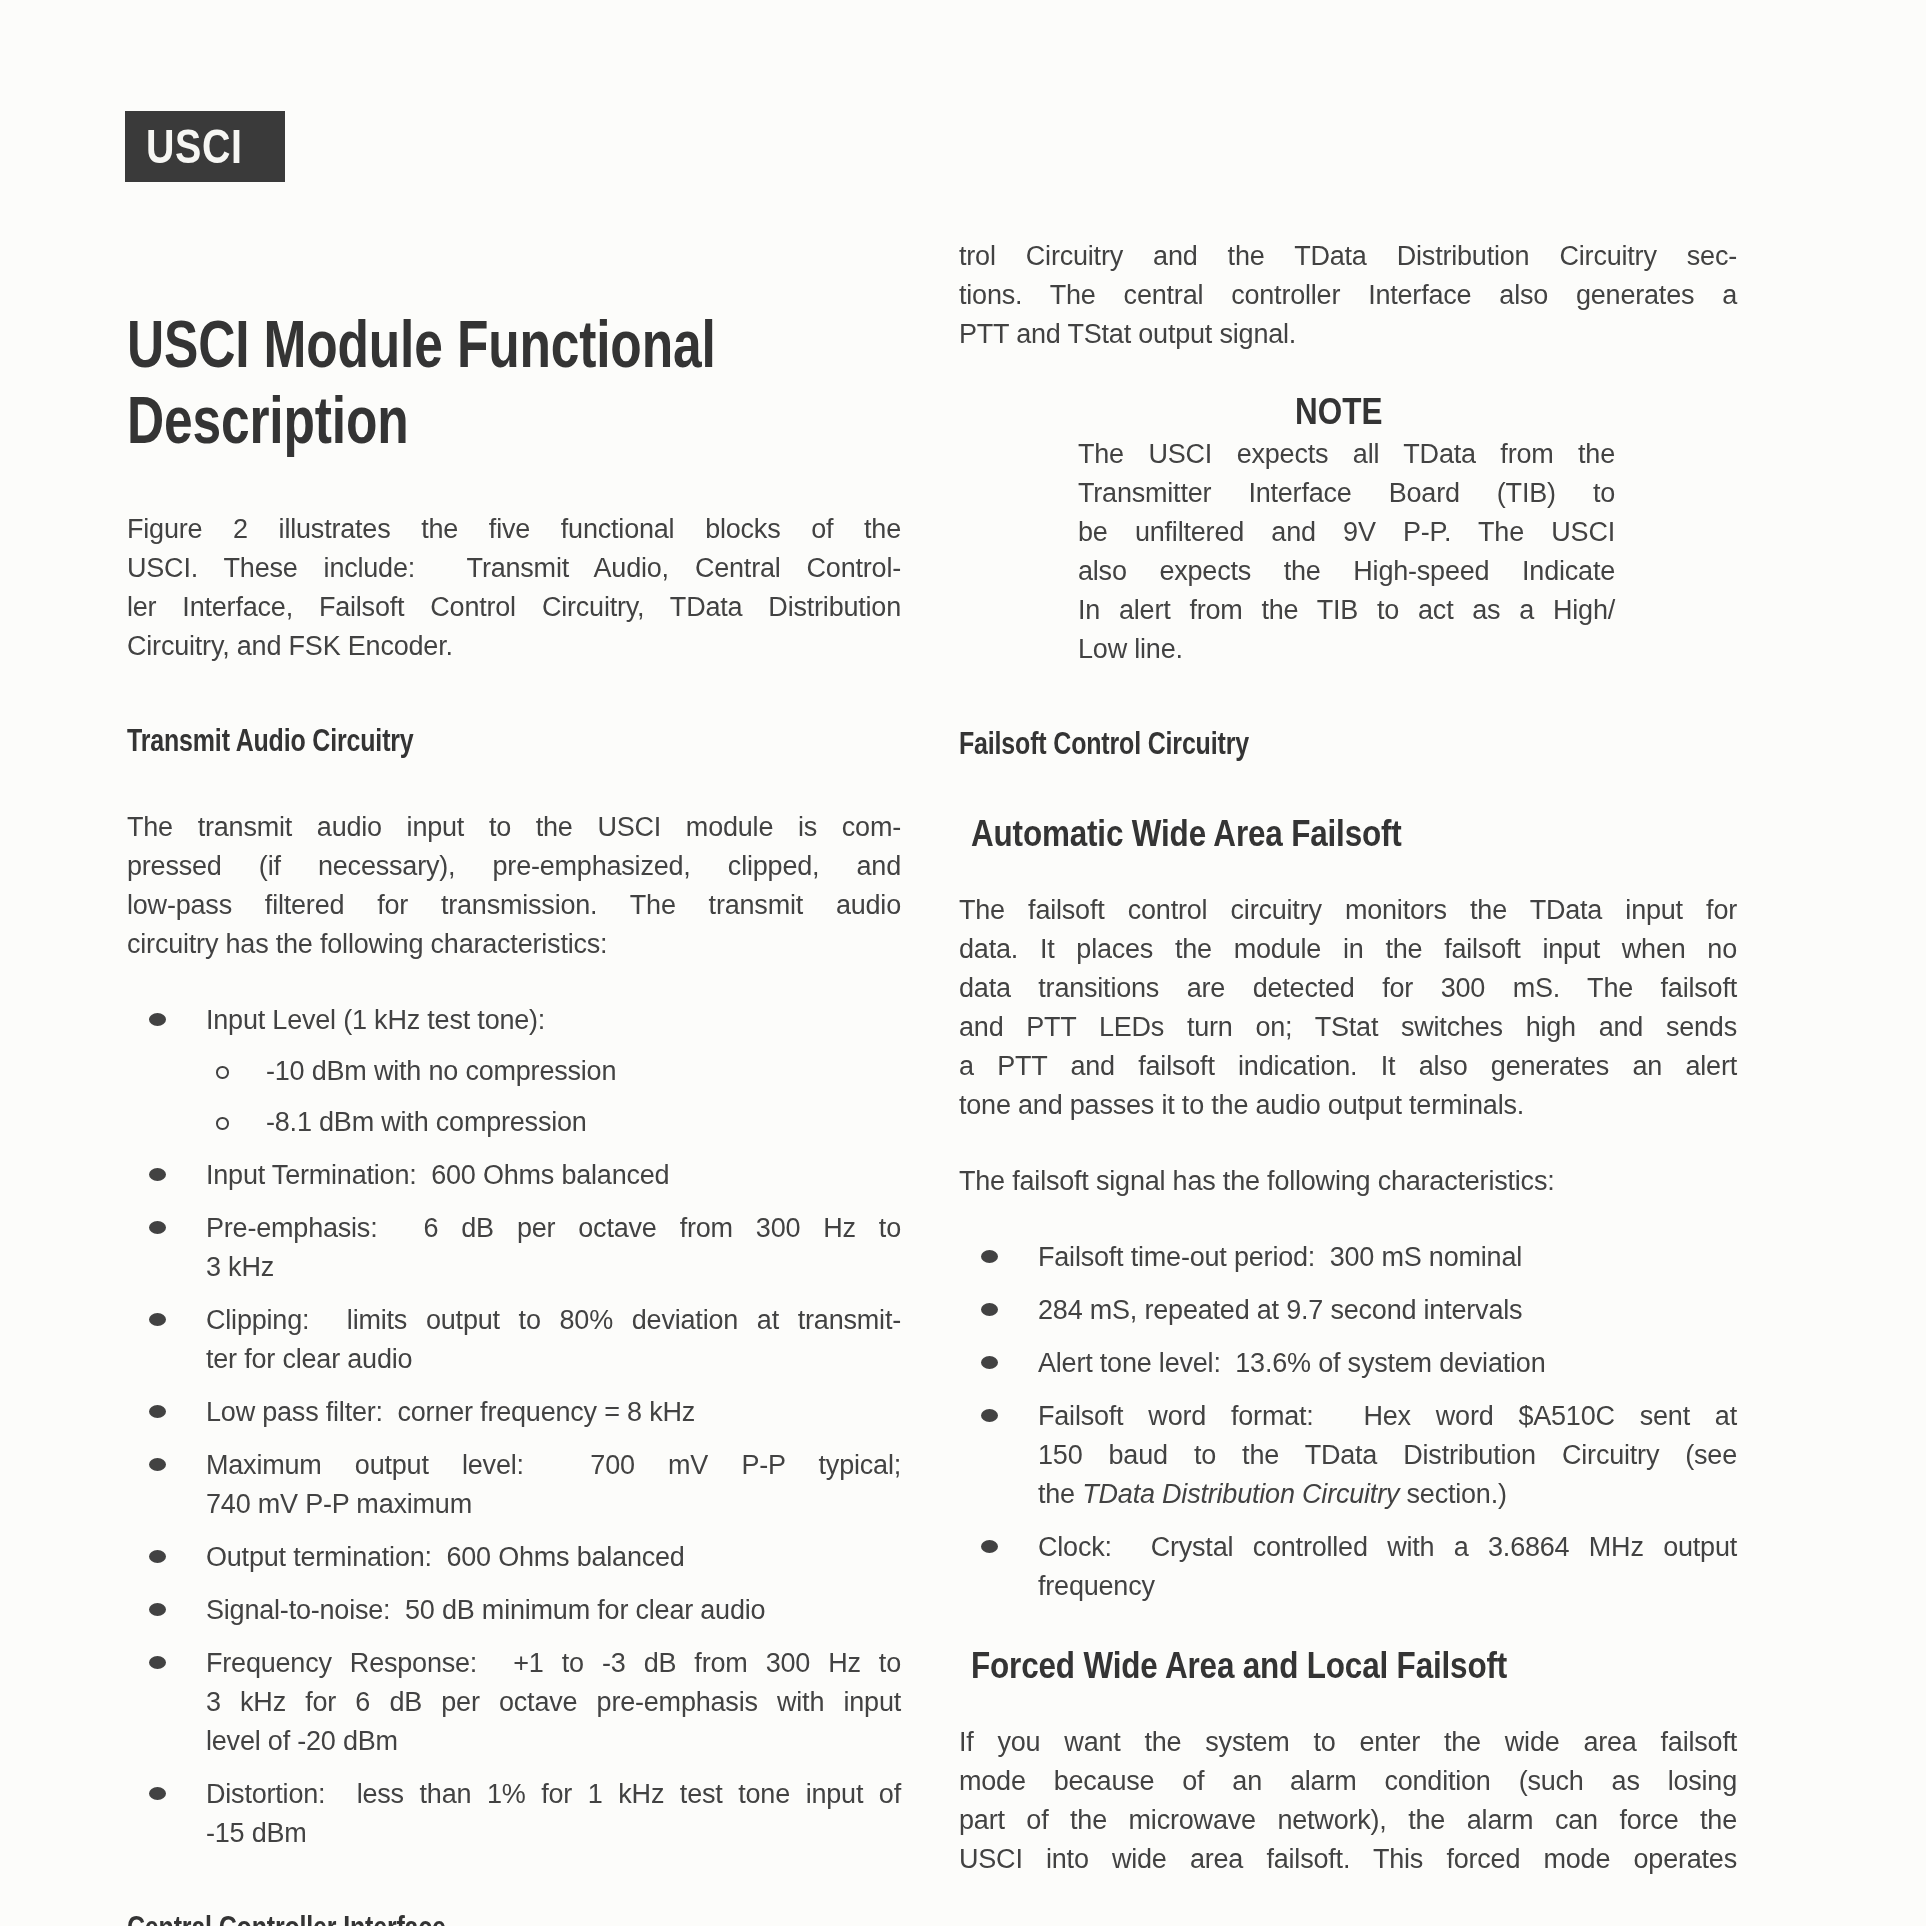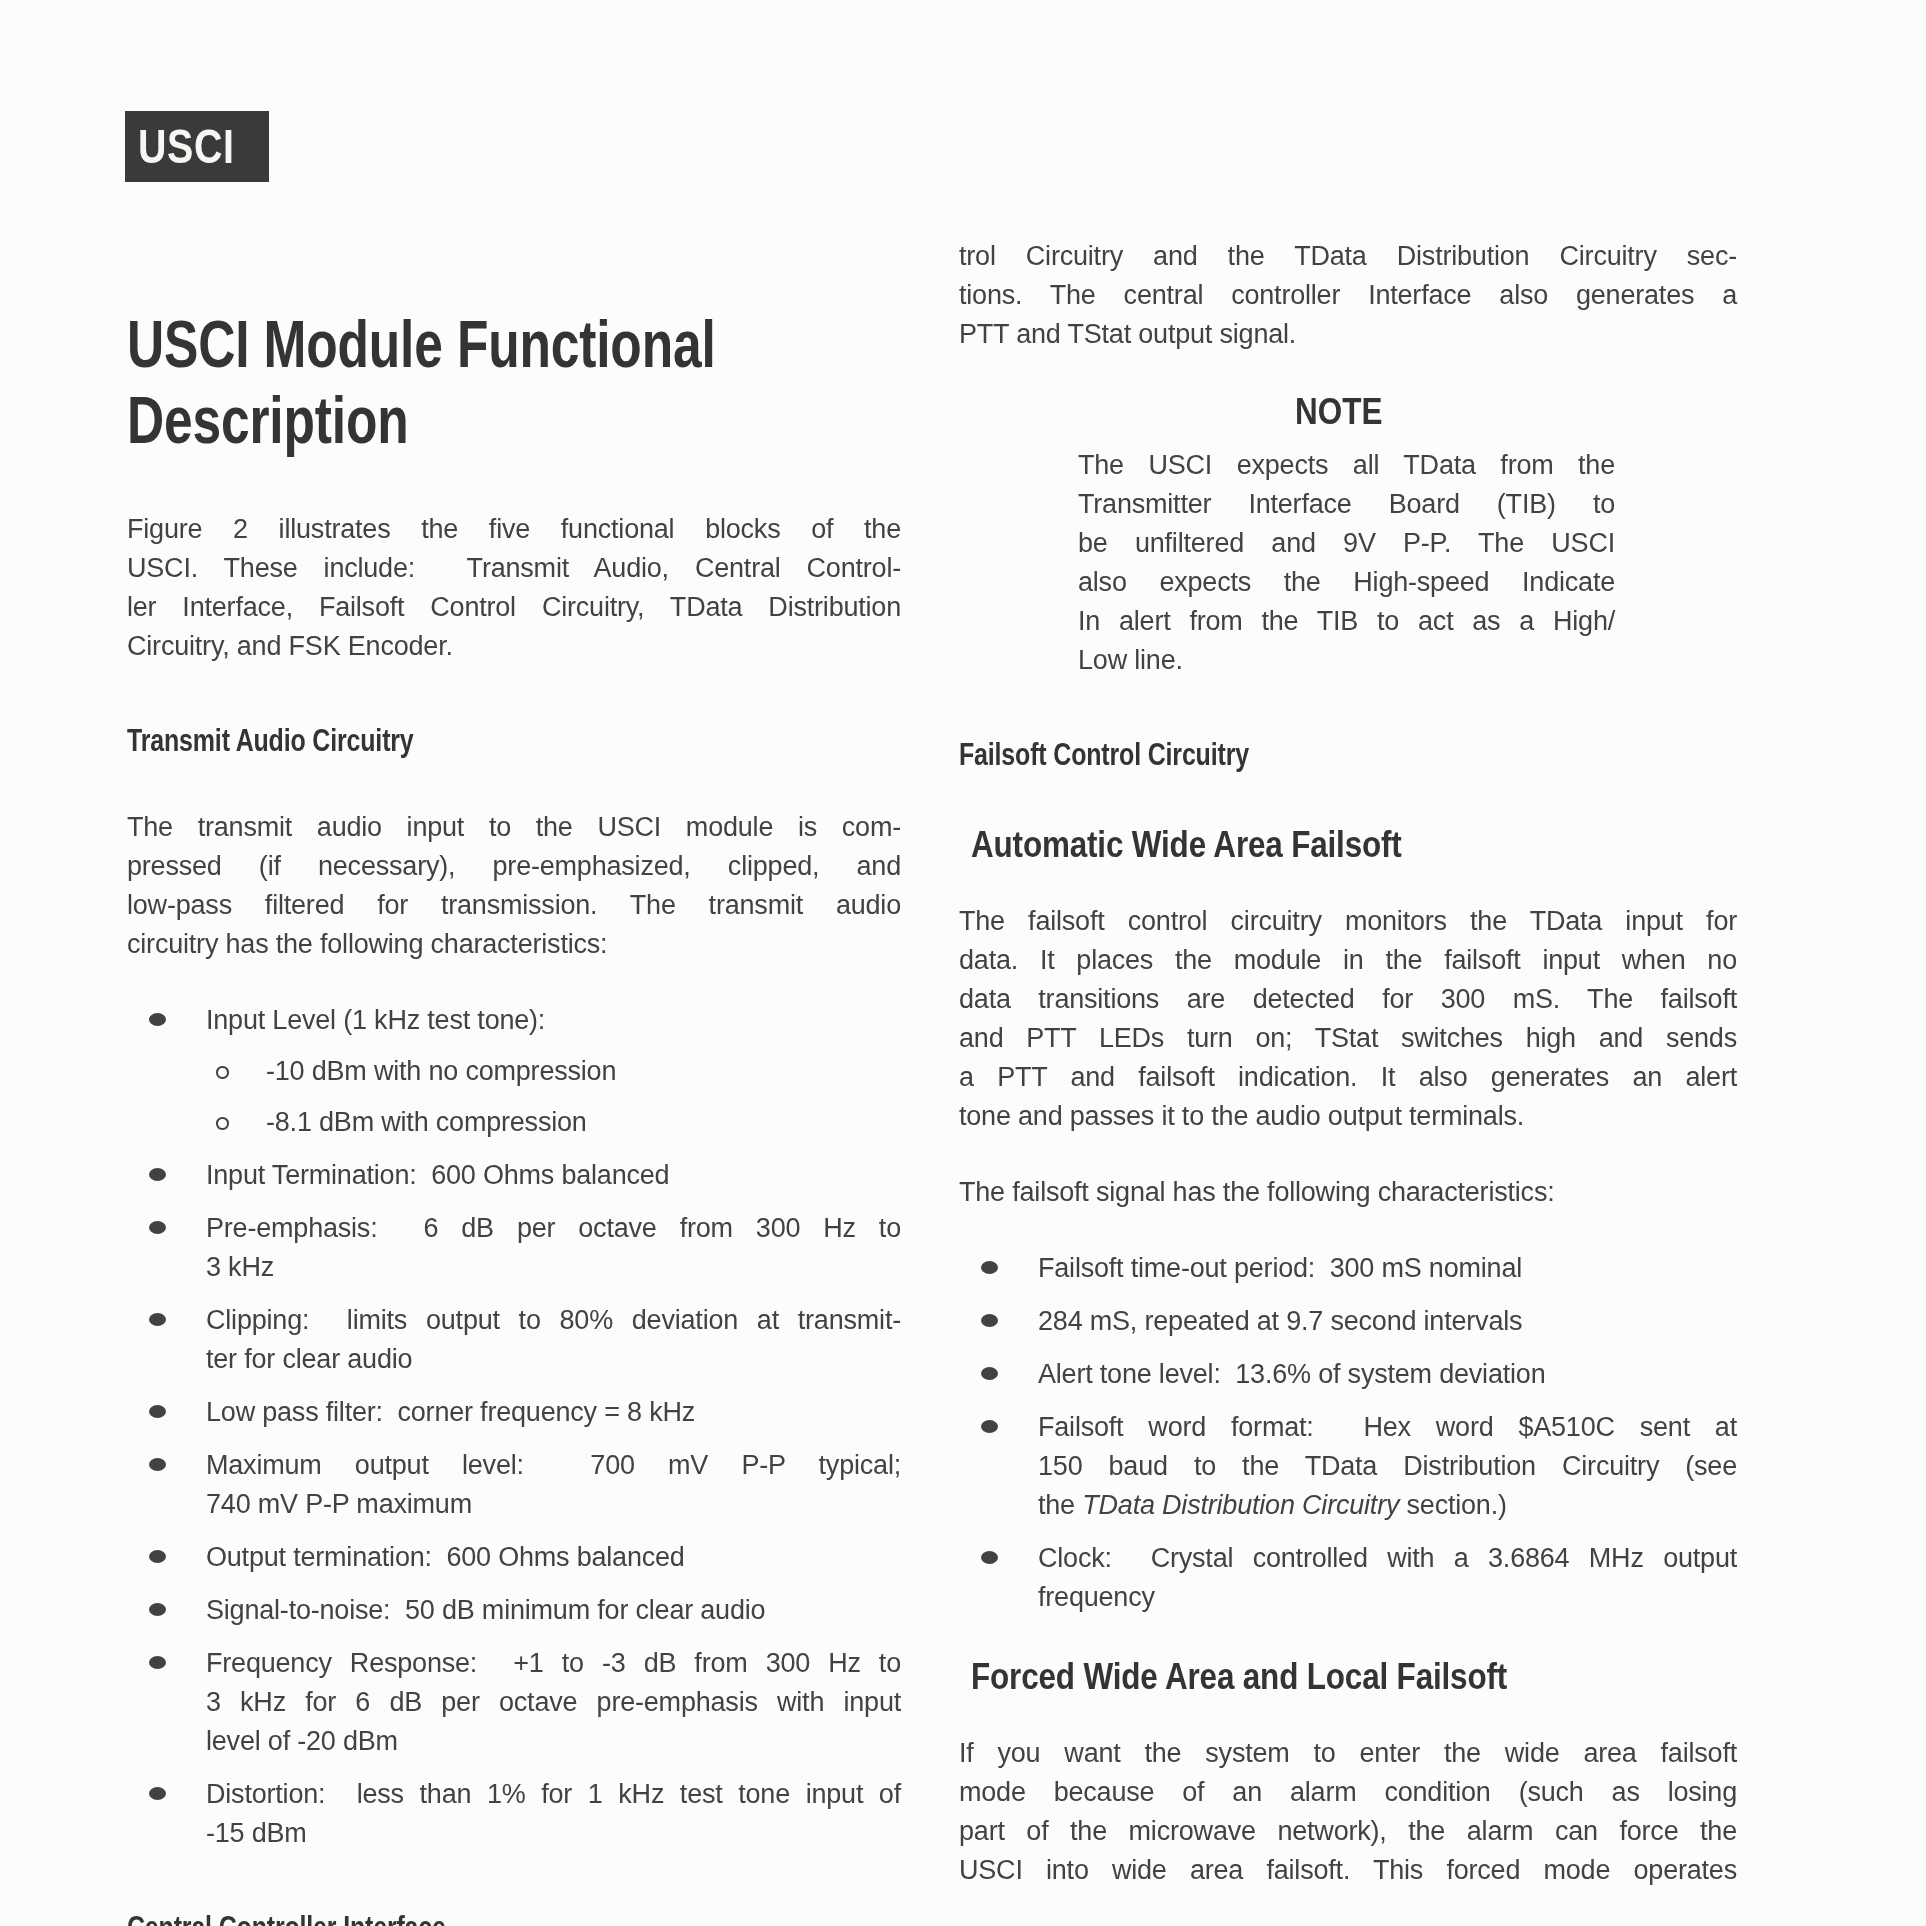--- a/index.html
+++ b/index.html
@@ -4,21 +4,21 @@
 <style>
   html,body { margin:0; padding:0; background:#e8e8e6; }
   #page {
     position:relative; width:1934px; height:2552px;
     background:var(--paper,#fcfcfa);
     font-family:"Liberation Sans","DejaVu Sans",sans-serif;
     color:var(--ink,#424242);
     overflow:hidden;
   }
   .badge {
-    position:absolute; left:125px; top:111px; width:144px; height:71px;
+    position:absolute; left:125px; top:111px; width:160px; height:71px;
     background:var(--badge-bg,#3a3a3a);
     display:flex; align-items:center; justify-content:center;
   }
   .badge .cond {
     color:var(--badge-text,#f6f6f3); font-weight:bold; font-size:48px;
     letter-spacing:0.8px; display:inline-block; transform:scaleX(0.82);
   }
   .col { position:absolute; }
   #col-left  { left:127px;  top:306px; width:774px; }
   #col-right { left:959px; top:237px; width:778px; }
@@ -36,21 +36,21 @@
   .h2 { margin:45px 0 39px 0; color:var(--heading-ink,#343434); font-weight:bold; }
   .h2 .line { font-size:32px; line-height:58px; white-space:pre; }
   .h3 { margin:37px 0 34px 12px; color:var(--heading-ink,#343434); font-weight:bold; }
   .h3 .line { font-size:37px; line-height:46px; white-space:pre; }
   .h3 .cond, .note-label .cond { transform:scaleX(0.85); }
 
   .p { margin:0 0 37px 0; }
 
   .note { margin:37px 0 43px 0; }
   .note-inner { margin-left:119px; width:537px; }
-  .note-label { text-align:center; font-weight:bold; margin-bottom:13px; color:var(--heading-ink,#343434); }
+  .note-label { text-align:center; font-weight:bold; margin-bottom:2px; color:var(--heading-ink,#343434); }
   .note-label .cond { font-size:37px; line-height:42px; }
 
   .bullets { margin:0 0 37px 0; }
   .b-item { position:relative; padding-left:79px; margin-bottom:14px; }
   .b-item .dot {
     position:absolute; left:21.6px; top:12.3px; width:17px; height:13px;
     border-radius:50%; background:var(--ink,#424242);
   }
   .sub { position:relative; padding-left:60px; margin-top:12px; }
   .sub .circle {

